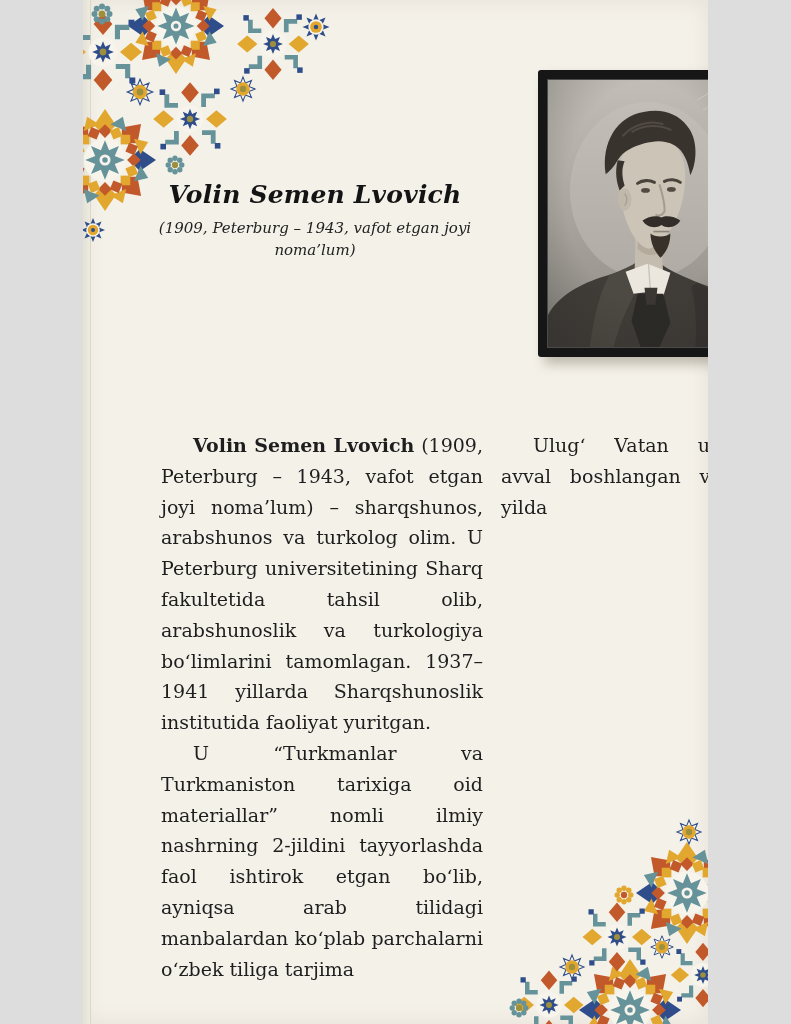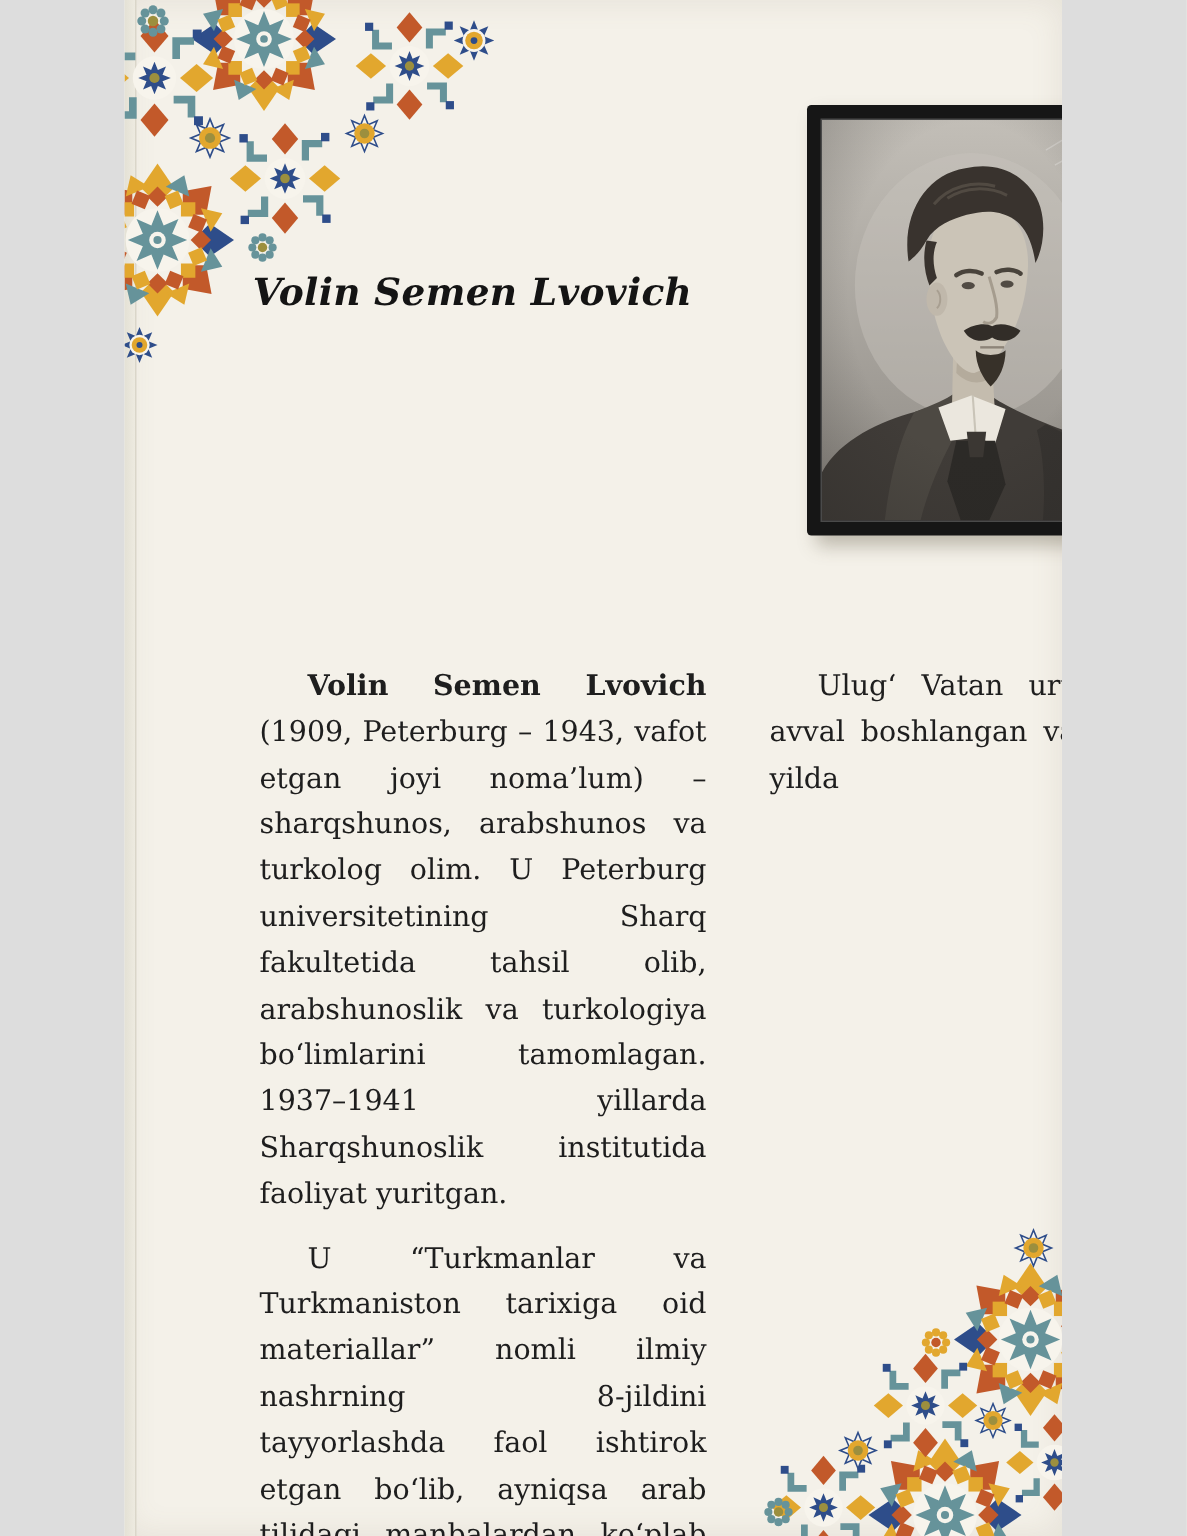--- a/index.html
+++ b/index.html
@@ -43,21 +43,21 @@
     width:100%; height:100%; border:1px solid #4a4a4a; overflow:hidden;
   }
   .photo-inner svg{display:block; width:100%; height:100%;}
   .cols{
     position:absolute; left:78px; top:430px; width:634px;
     display:flex; gap:18px;
   }
   .col{font-size:19px; line-height:30.8px; text-align:justify;}
   .col-l{width:322px;}
   .col-r{width:294px;}
-  .para{margin:12px;}
+  .para{margin:0;}
   .para.indent{text-indent:32px;}
   .para strong{font-weight:bold;}
 </style>
 </head>
 <body>
 
 <div class="page">
   <div class="page-edge"></div>
 
   <svg class="ornament tl" width="280" height="270" viewBox="0 0 280 270">
@@ -179,20 +179,21 @@
     <use href="#medRosette" transform="translate(230,206) scale(0.7)"></use>
     <use href="#starB" transform="translate(99,198) scale(0.8)"></use>
     <use href="#starB" transform="translate(189,178) scale(0.75)"></use>
     <use href="#starB" transform="translate(216,63) scale(0.8)"></use>
     <use href="#flowerG" transform="translate(151,126) scale(0.9)"></use>
     <use href="#flowerT" transform="translate(46,239) scale(0.9)"></use>
   </svg>
 
   <header class="head">
     <h1>Volin Semen Lvovich</h1>
+    <p class="sub">(1909, Peterburg – 1943, vafot etgan joyi noma’lum)</p>
   </header>
 
   <figure class="photo">
     <div class="photo-inner">
       <svg viewBox="0 0 198 266" preserveAspectRatio="none">
         <defs>
           <linearGradient id="phBg" x1="0" y1="0" x2="0" y2="1">
             <stop offset="0" stop-color="#c2beb7"></stop>
             <stop offset="1" stop-color="#8f8b85"></stop>
           </linearGradient>
@@ -239,19 +240,19 @@
 
         <path d="M150,20 L170,8 M156,30 L178,18" stroke="rgba(255,255,255,0.25)" stroke-width="1"></path>
         <rect width="198" height="266" fill="url(#vign)"></rect>
       </svg>
     </div>
   </figure>
 
   <main class="cols">
     <section class="col col-l">
       <p class="para indent"><strong>Volin Semen Lvovich</strong><span> (1909, Peterburg – 1943, vafot etgan joyi noma’lum) – sharqshunos, arabshunos va turkolog olim. U Peterburg universitetining Sharq fakultetida tahsil olib, arabshunoslik va turkologiya boʻlimlarini tamomlagan. 1937–1941 yillarda Sharqshunoslik institutida faoliyat yuritgan.</span></p>
-      <p class="para indent">U “Turkmanlar va Turkmaniston tarixiga oid materiallar” nomli ilmiy nashrning 8-jildini tayyorlashda faol ishtirok etgan boʻlib, ayniqsa arab tilidagi manbalardan koʻplab parchalarni oʻzbek tiliga tarjima</p>
+      <p class="para indent">U “Turkmanlar va Turkmaniston tarixiga oid materiallar” nomli ilmiy nashrning 2-jildini tayyorlashda faol ishtirok etgan boʻlib, ayniqsa arab tilidagi manbalardan koʻplab parchalarni oʻzbek tiliga tarjima</p>
     </section>
     <section class="col col-r">
       <p class="para indent">Ulugʻ Vatan urushidan avval boshlangan va 1941-yilda</p>
     </section>
   </main>
 </div>
 
 </body></html>

